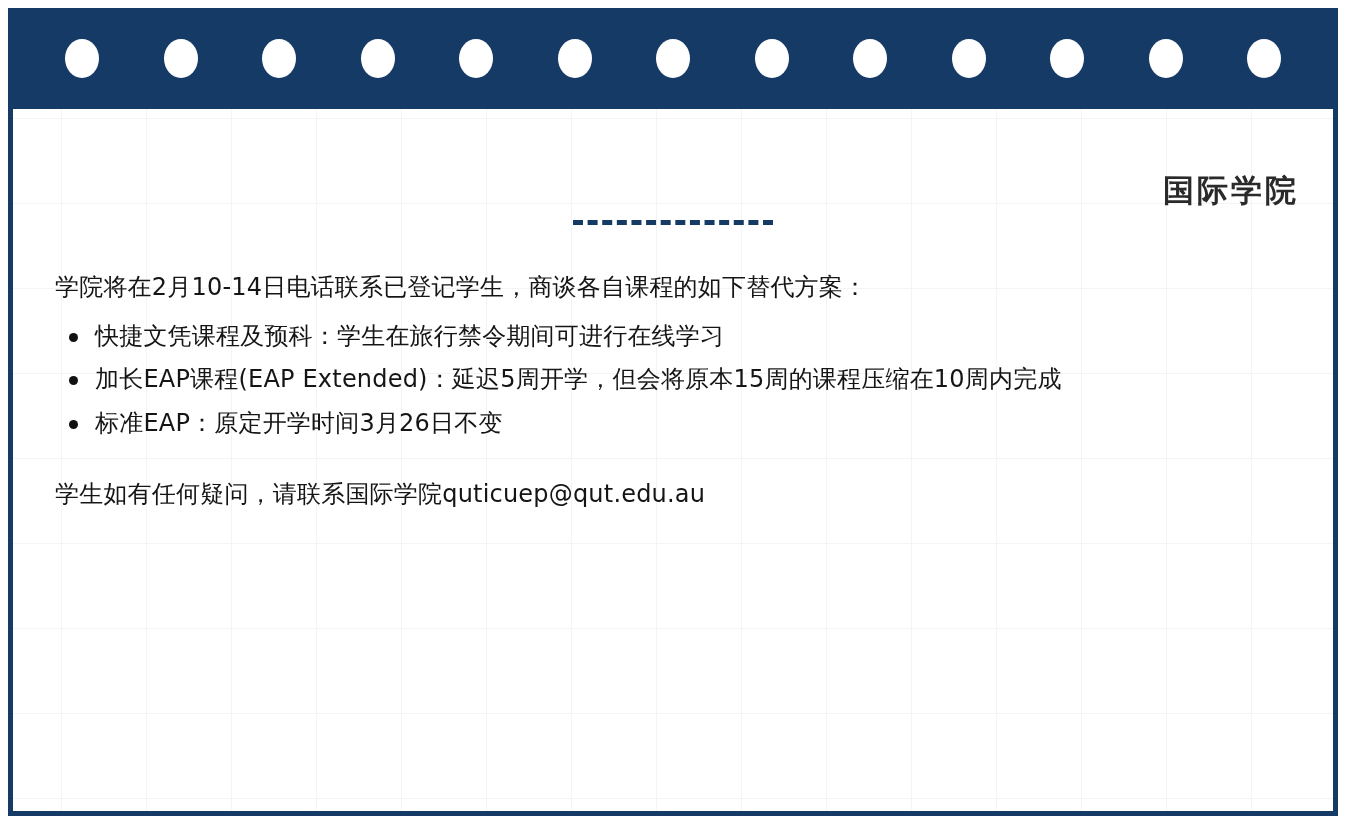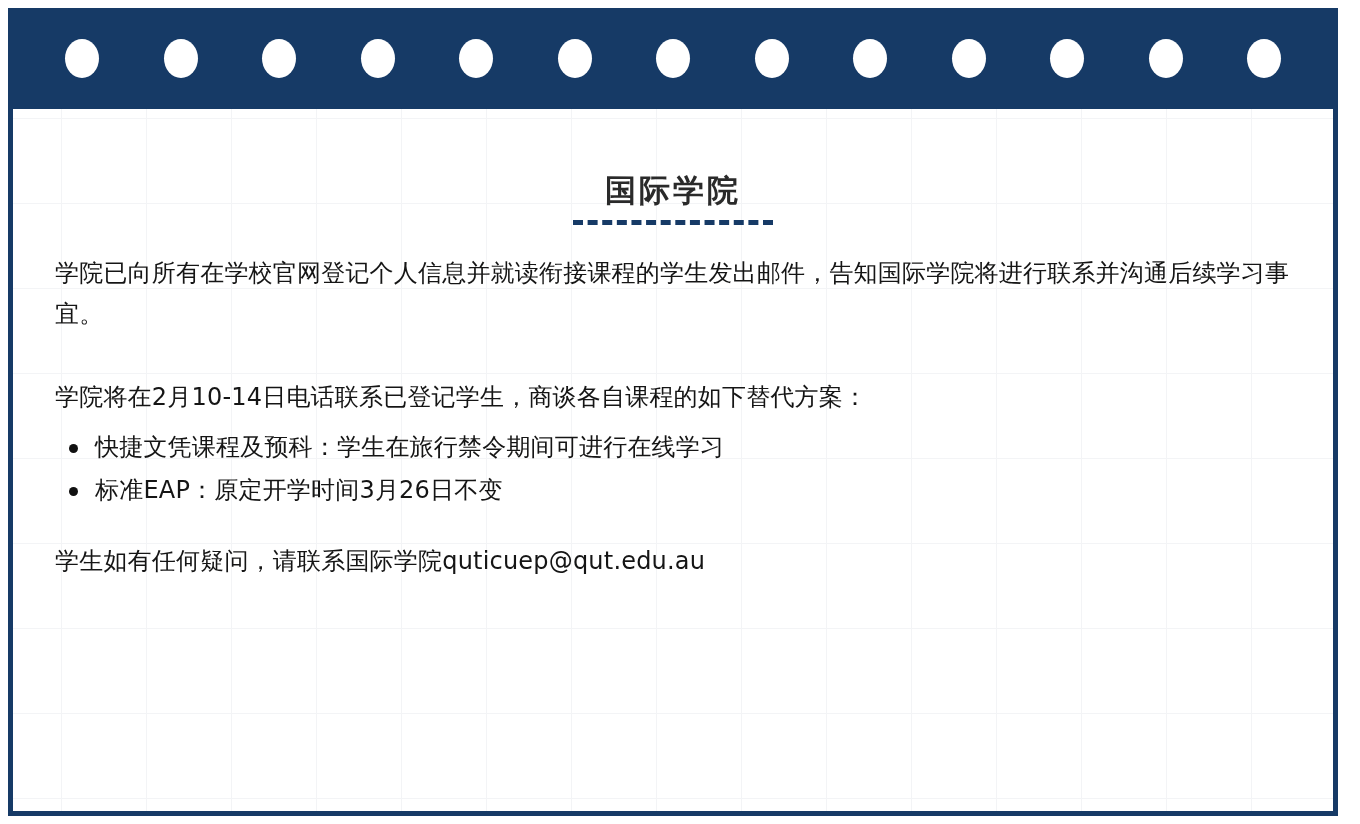--- a/index.html
+++ b/index.html
@@ -60,21 +60,21 @@
       linear-gradient(to right, #f3f4f6 1.5px, transparent 1.5px),
       linear-gradient(to bottom, #f3f4f6 1.5px, transparent 1.5px);
     background-size: 85px 85px;
     background-position: 48px 9px;
     padding: 0 34px;
     overflow: hidden;
   }
 
   
   .title-block {
-    text-align: center;
+    text-align: right;
     padding-top: 62px;
   }
   .title-text {
     display: inline-block;
     font-size: 31px;
     font-weight: bold;
     color: #2a2a2a;
     letter-spacing: 3px;
     line-height: 1.25;
   }
@@ -147,26 +147,26 @@
 
     <div class="body-sheet">
 
       <div class="title-block">
         <div class="title-text">国际学院</div>
         <div class="title-rule"></div>
       </div>
 
       <div class="content">
 
-        <p class="para">学院已向所有在学校官网登记个人信息并就读衔接课程的学生发出邮件，告知国际学院将进行联系并沟通后续学习事宜。</p>
 
         <p class="para spacer-top">学院将在2月10-14日电话联系已登记学生，商谈各自课程的如下替代方案：</p>
 
         <ul class="bullets">
           <li class="bullet-item">快捷文凭课程及预科：学生在旅行禁令期间可进行在线学习</li>
+          <li class="bullet-item">加长EAP课程(EAP Extended)：延迟5周开学，但会将原本15周的课程压缩在10周内完成</li>
           <li class="bullet-item">标准EAP：原定开学时间3月26日不变</li>
         </ul>
 
         <p class="email-para">学生如有任何疑问，请联系国际学院quticuep@qut.edu.au</p>
 
       </div>
     </div>
   </div>
 </div>
 

